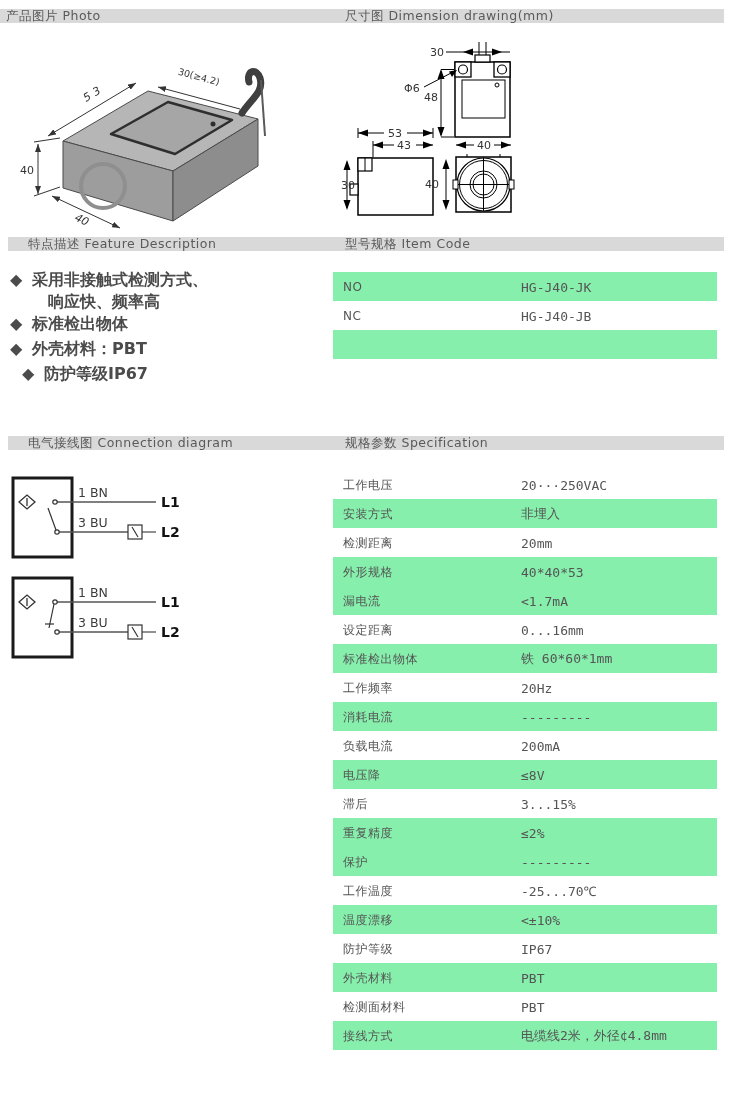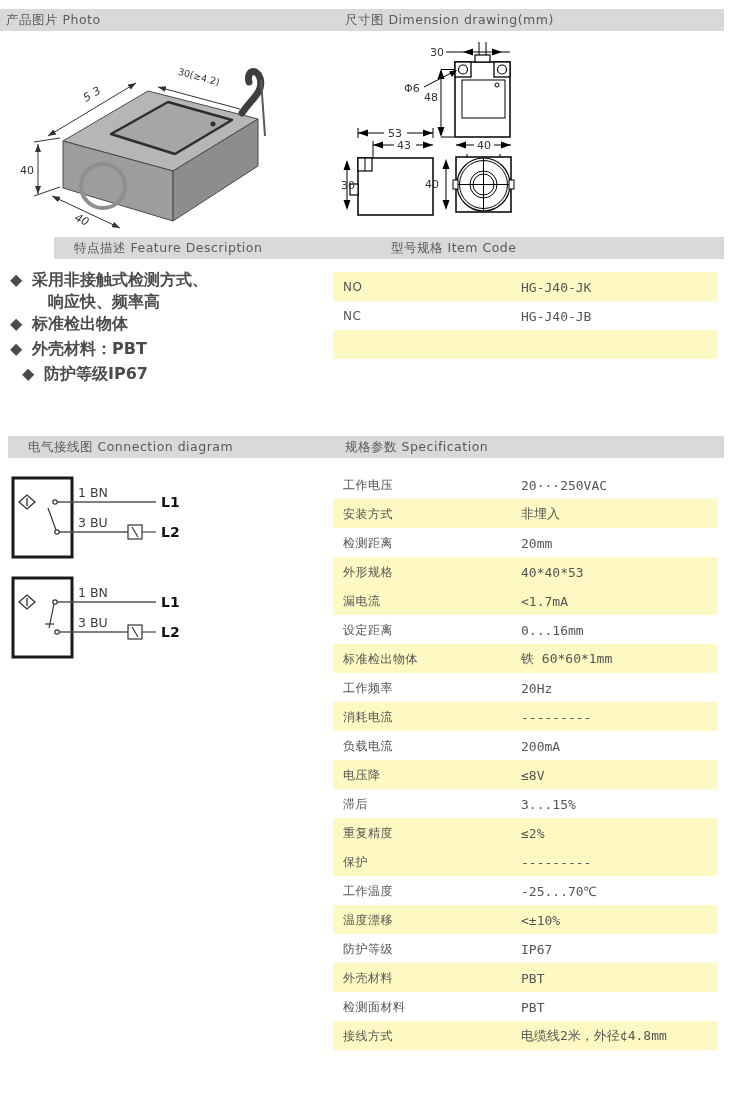--- a/index.html
+++ b/index.html
@@ -2,29 +2,29 @@
 <html><head>
 <meta charset="utf-8">
 <style>
   html,body { margin:0; padding:0; background:#ffffff; }
   .page {
     position:relative; width:730px; height:1118px; background:#fff;
     font-family:"DejaVu Sans","Liberation Sans",sans-serif; color:#555;
     overflow:hidden;
   }
   
-  .hdr { position:absolute; right:6px; height:22px; background:#d9d9d9;padding-left:12px; }
+  .hdr { position:absolute; right:6px; height:14px; background:#d9d9d9;padding-left:12px; }
   .hdr .ht {
     position:absolute; top:50%; transform:translateY(-50%);
     font-size:12.5px; color:#5a5a5a; letter-spacing:0.5px; white-space:nowrap;
   }
   
   .tbl { position:absolute; left:333px; width:384px; }
   .trow { position:relative; height:29px; }
-  .shade { background:#fef9c3; }
+  .shade { background:#86efac; }
   .lab {
     position:absolute; left:10px; top:50%; transform:translateY(-50%);
     font-size:12px; color:#555; letter-spacing:0.5px; white-space:nowrap;
   }
   .val {
     position:absolute; left:188px; top:50%; transform:translateY(-50%);
     font-size:13px; color:#555; white-space:nowrap;
     font-family:"DejaVu Sans Mono","Liberation Mono",monospace;
   }
   
@@ -152,21 +152,21 @@
       <circle cx="143.5" cy="146.5" r="10.5" fill="none" stroke="#000" stroke-width="1"></circle>
       <line x1="117" y1="146.5" x2="170" y2="146.5" stroke="#000" stroke-width="1"></line>
       <line x1="143.5" y1="120" x2="143.5" y2="173" stroke="#000" stroke-width="1"></line>
       <rect x="113" y="142" width="5" height="9" fill="#fff" stroke="#000" stroke-width="1"></rect>
       <rect x="169" y="142" width="5" height="9" fill="#fff" stroke="#000" stroke-width="1"></rect>
       <line x1="127" y1="119" x2="127" y2="116" stroke="#000" stroke-width="1"></line>
       <line x1="160" y1="119" x2="160" y2="116" stroke="#000" stroke-width="1"></line>
     </svg>
   </div>
 
-  <div class="hdr" style="left:8px; top:237px;margin-left:46px;">
+  <div class="hdr" style="left:8px; top:237px;">
     <span class="ht" style="left:20px;">特点描述 Feature Description</span>
     <span class="ht" style="left:337px;">型号规格 Item Code</span>
   </div>
 
   <div class="features">
     <div class="fitem" style="left:0;  top:4px;"><span class="fbullet">◆</span><span>采用非接触式检测方式、</span></div>
     <div class="fitem" style="left:38px; top:26px;"><span>响应快、频率高</span></div>
     <div class="fitem" style="left:0;  top:48px;"><span class="fbullet">◆</span><span>标准检出物体</span></div>
     <div class="fitem" style="left:0;  top:73px;"><span class="fbullet">◆</span><span>外壳材料：PBT</span></div>
     <div class="fitem" style="left:12px;  top:98px;"><span class="fbullet">◆</span><span>防护等级IP67</span></div>

